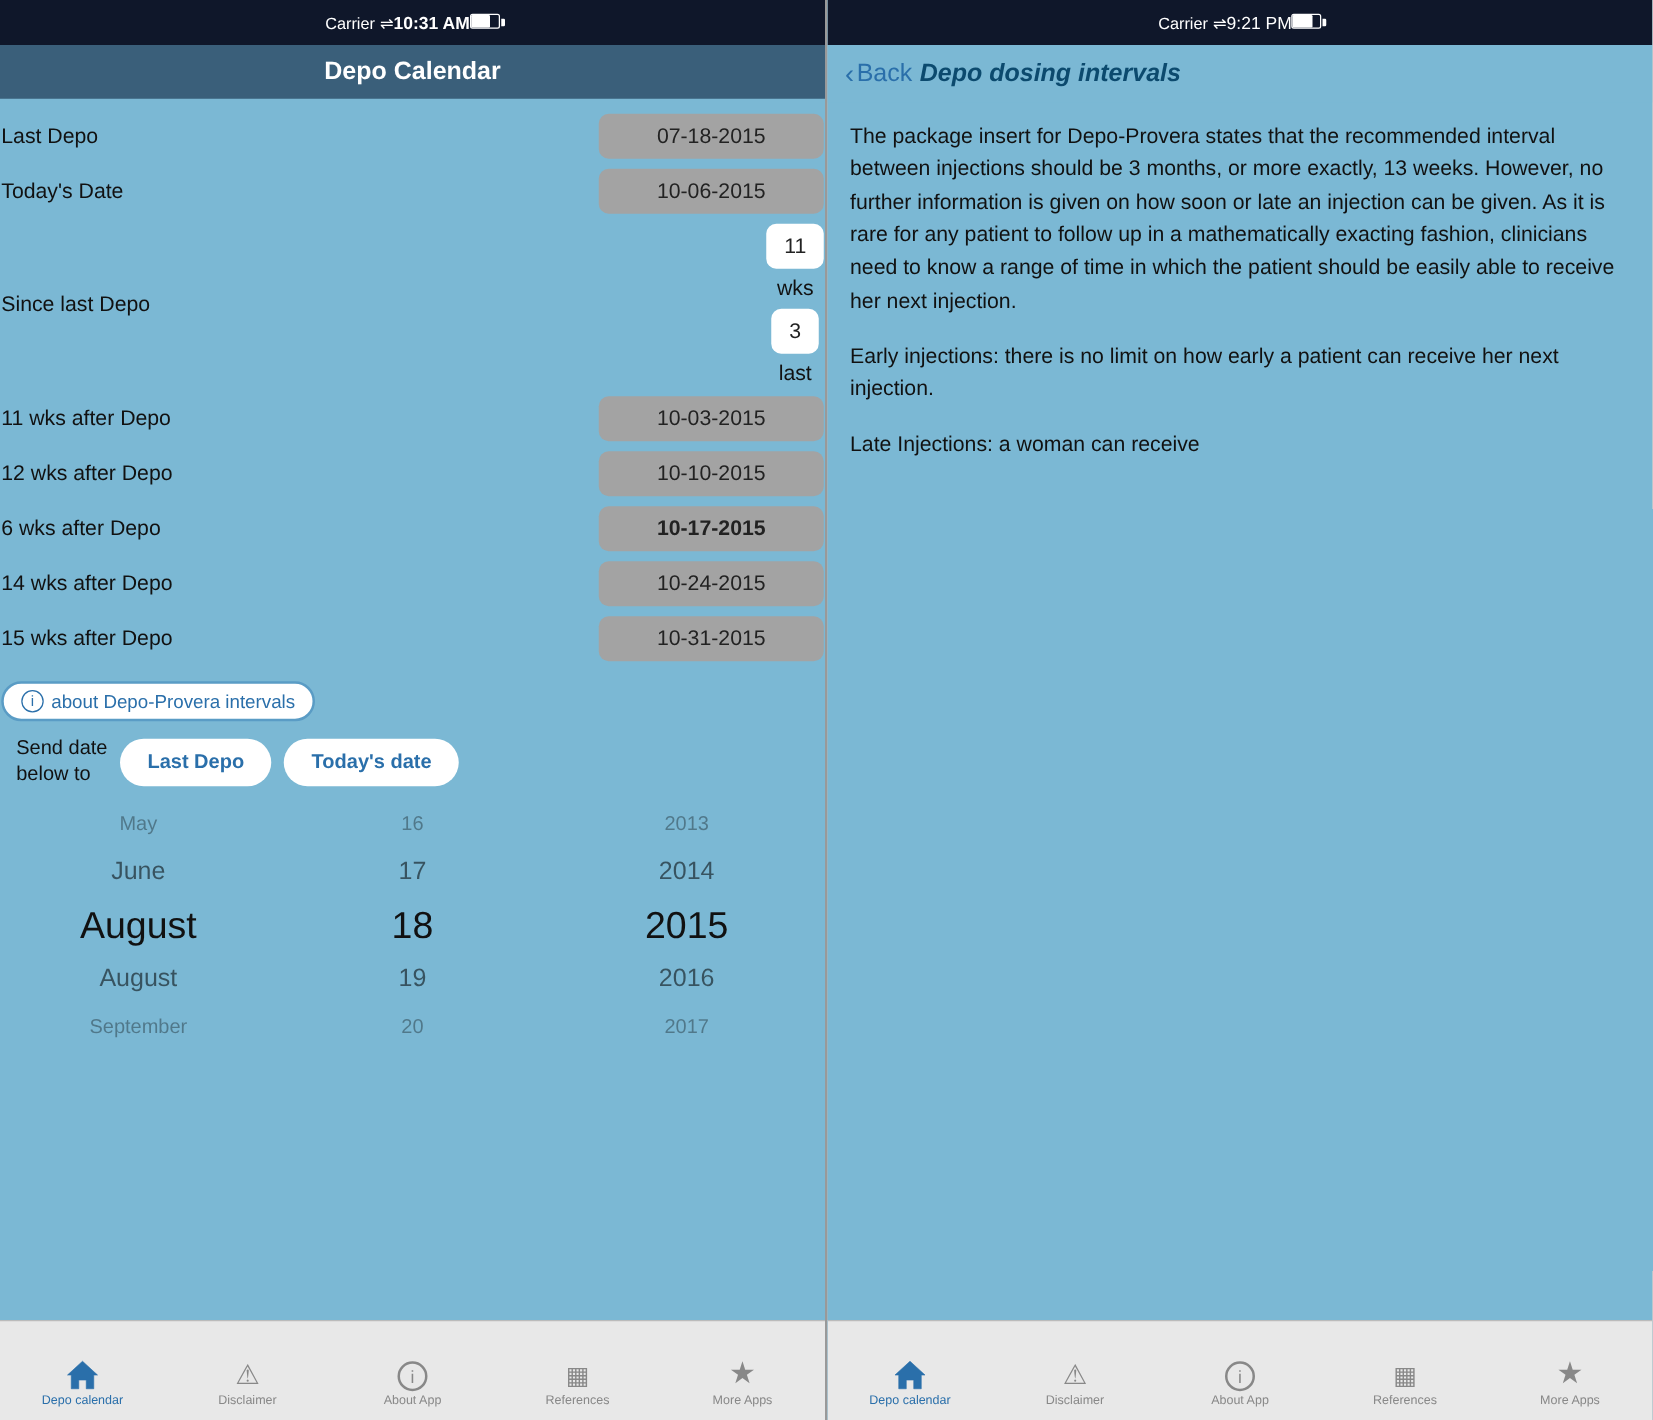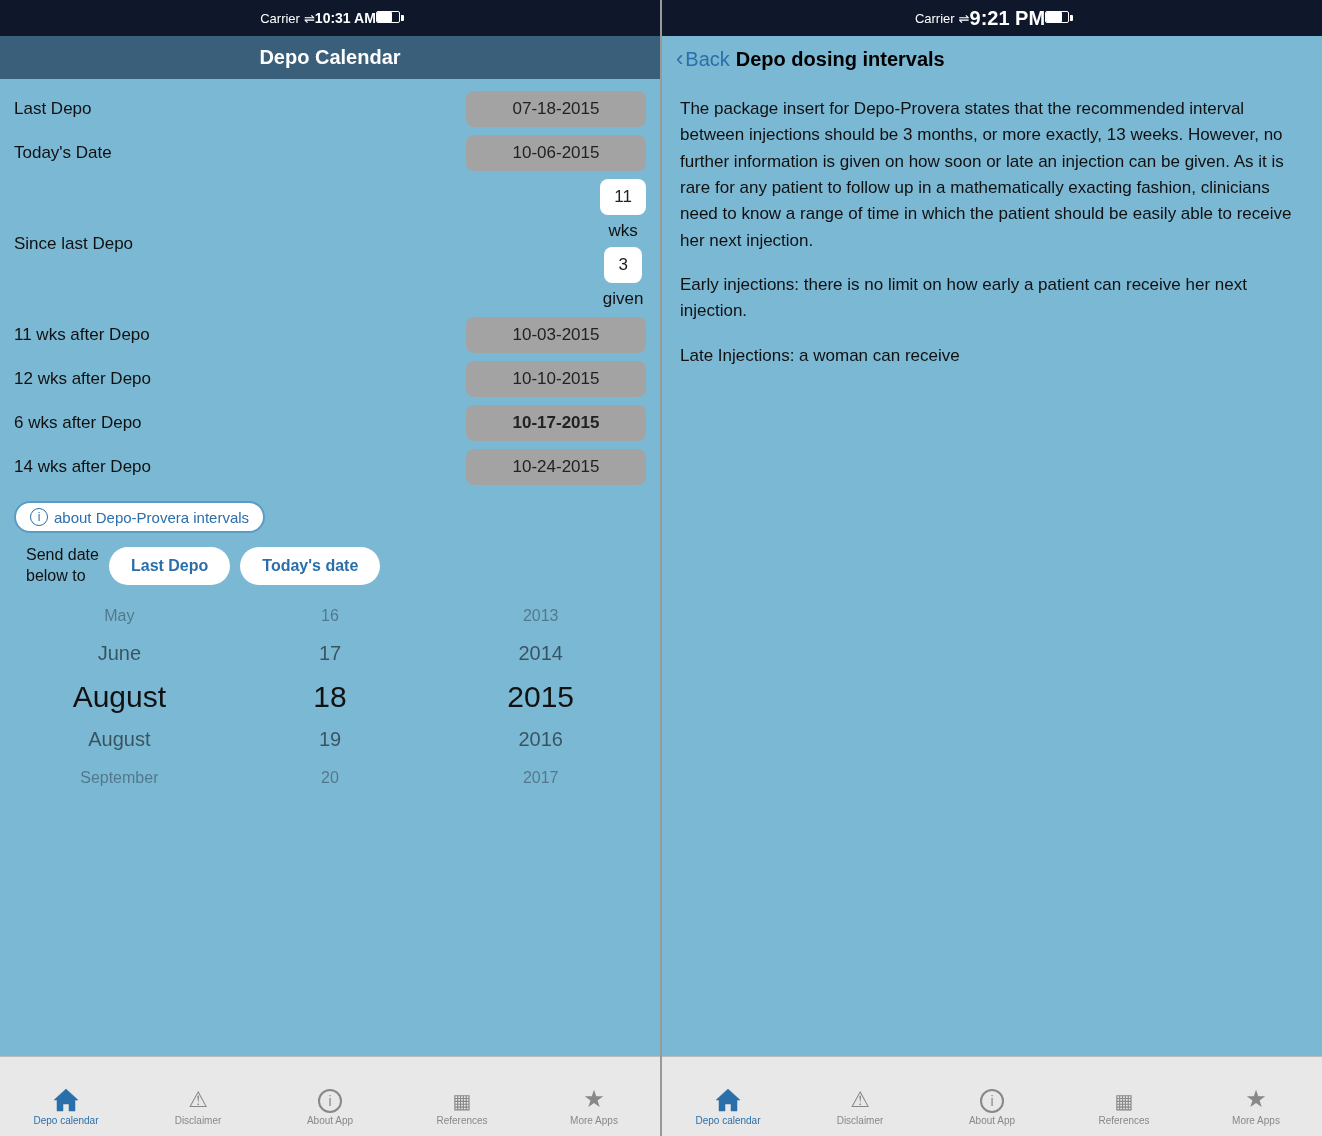--- a/index.html
+++ b/index.html
@@ -82,28 +82,29 @@
       font-size: 20px;
       font-weight: normal;
       display: flex;
       align-items: center;
       gap: 2px;
       cursor: pointer;
     }
     .detail-header-title {
       font-size: 20px;
       font-weight: bold;
-      color: #000000;
+      color: #0c4a6e;
+      font-style: italic;
     }
 
     
     .main-content {
       flex: 1;
       overflow: hidden;
-      padding: 12px 14px;
+      padding: 12px 1px;
     }
 
     
     .row-item {
       display: flex;
       align-items: center;
       justify-content: space-between;
       margin-bottom: 8px;
     }
     .row-label {
@@ -317,21 +318,21 @@
     <div class="since-row">
       <span class="row-label">Since last Depo</span>
       <div class="since-boxes">
         <div class="since-box">
           <span>11</span>
         </div>
         <span class="since-unit">wks</span>
         <div class="since-box">
           <span>3</span>
         </div>
-        <span class="since-unit">given</span>
+        <span class="since-unit">last</span>
       </div>
     </div>
 
     
     <div class="row-item">
       <span class="row-label">11 wks after Depo</span>
       <div class="date-box">
         <span>10-03-2015</span>
       </div>
     </div>
@@ -354,20 +355,26 @@
 
     
     <div class="row-item">
       <span class="row-label">14 wks after Depo</span>
       <div class="date-box">
         <span>10-24-2015</span>
       </div>
     </div>
 
     
+    <div class="row-item">
+      <span class="row-label">15 wks after Depo</span>
+      <div class="date-box">
+        <span>10-31-2015</span>
+      </div>
+    </div>
 
     
     <div class="info-btn">
       <span style="border:1.5px solid #2a6faa;border-radius:50%;width:18px;height:18px;display:inline-flex;align-items:center;justify-content:center;font-size:12px;color:#2a6faa;">i</span>
       <span>about Depo-Provera intervals</span>
     </div>
 
     
     <div class="send-row">
       <span class="send-label" style="white-space:pre-line;">Send date
@@ -434,21 +441,21 @@
 
 <div class="divider"></div>
 
 <div class="phone">
 
   <div class="status-bar">
     <div class="carrier">
       <span>Carrier</span>
       <span>⇌</span>
     </div>
-    <div style="font-size:20px;font-weight:700;">9:21 PM</div>
+    <div style="font-size:14px;font-weight:400;">9:21 PM</div>
     <div>
       <div class="battery"><div class="battery-fill"></div></div>
     </div>
   </div>
 
   <div class="detail-header">
     <div class="back-btn">
       <span style="font-size:22px;">‹</span>
       <span>Back</span>
     </div>

